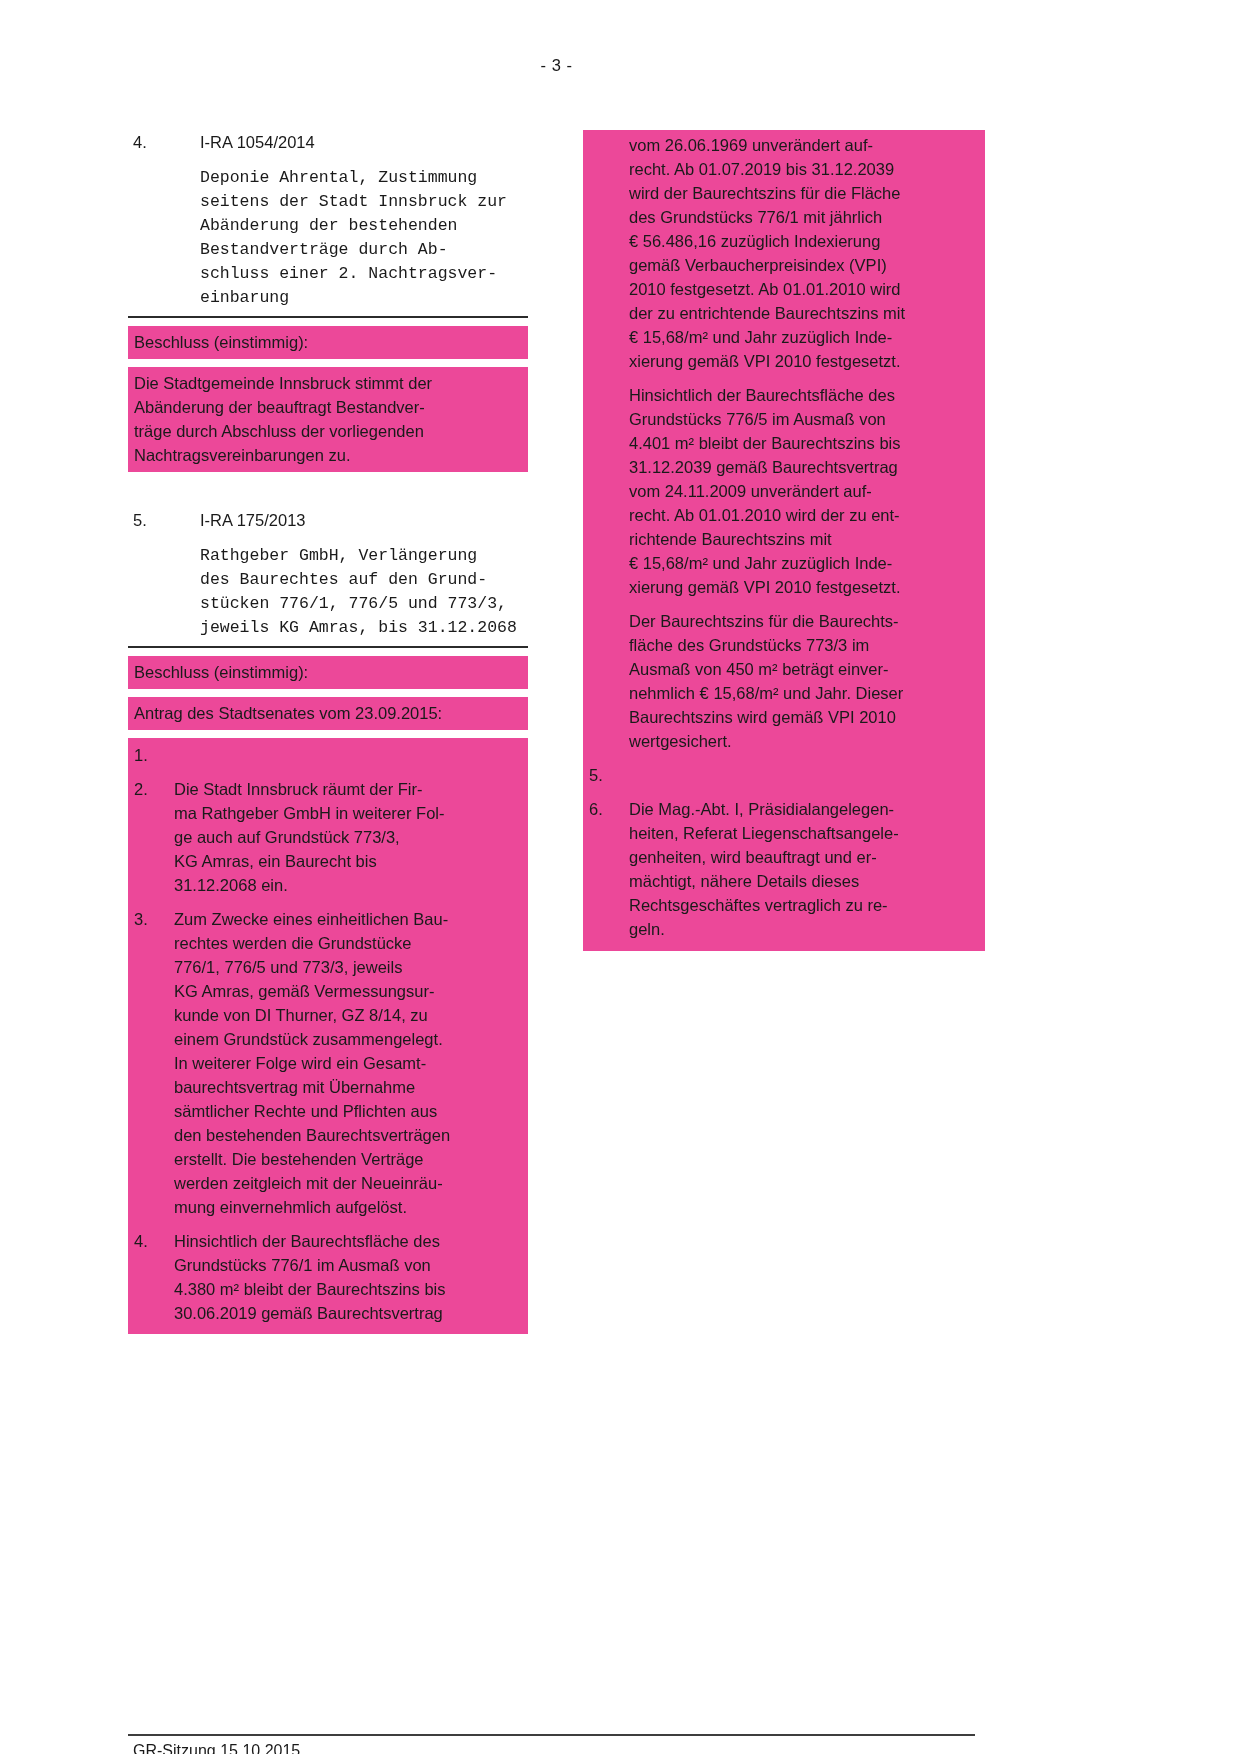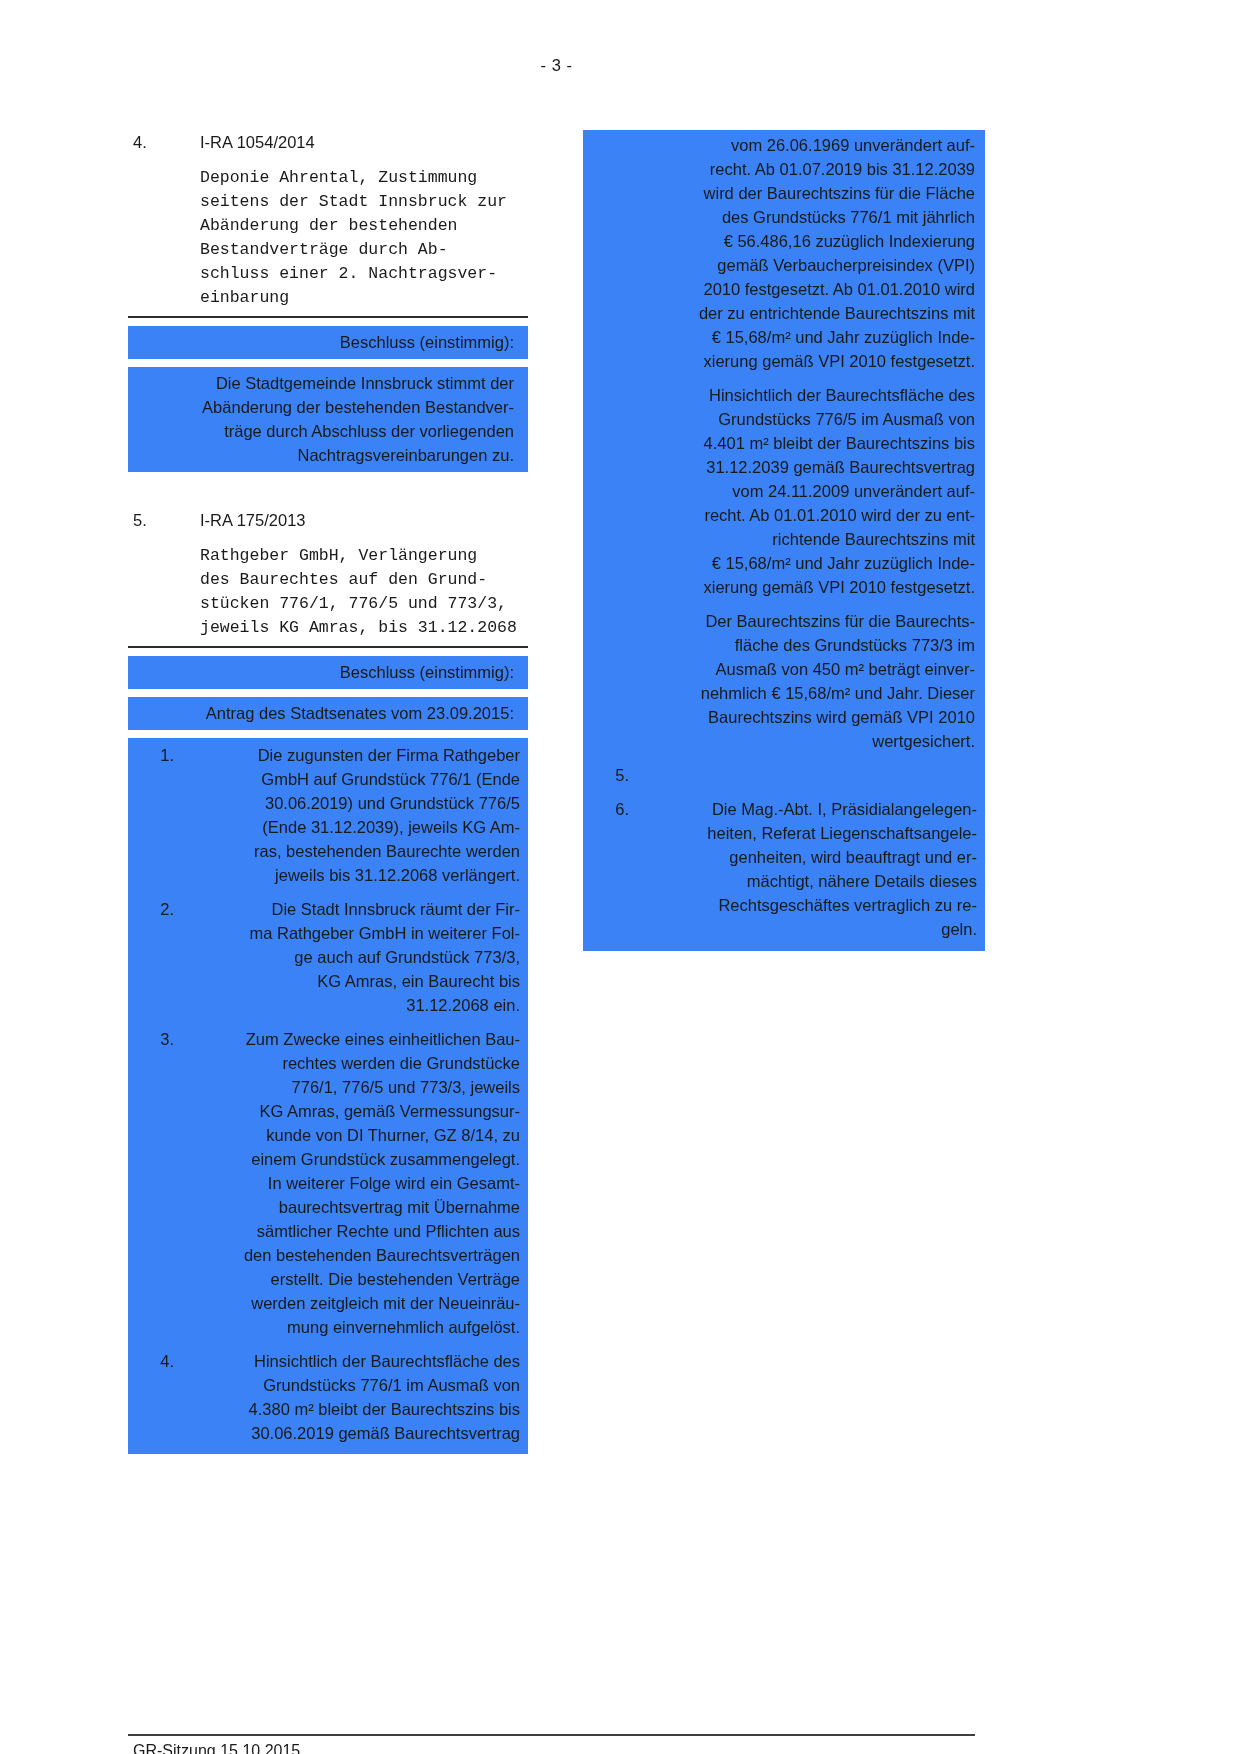--- a/index.html
+++ b/index.html
@@ -21,21 +21,21 @@
   .col { position: absolute; top: 130px; font-size: 16.5px; line-height: 24px; }
   .col-left  { left: 128px; width: 400px; }
   .col-right { left: 583px; width: 402px; }
 
   .agenda-head { display: flex; align-items: baseline; }
   .agenda-num  { flex: 0 0 72px; padding-left: 5px; }
   .agenda-code { flex: 1; }
   .agenda-title { margin: 12px 0 0 72px; font-family: Liberation Mono, monospace; }
   .rule { border-bottom: 2px solid #2b2b2b; margin-top: 6px; }
 
-  .gray { background: #3b82f6; text-align: right; }
+  .gray { background: #ec4899; }
   .bar  { margin-top: 8px; padding: 4px 14px 5px 6px; }
   .sect-gap { margin-top: 36px; }
 
   .list-block { margin-top: 8px; padding: 5px 0 9px 0; }
   .list-item  { display: flex; align-items: flex-start; margin-top: 10px; }
   .list-block .list-item:first-child { margin-top: 0; }
   .li-num  { flex: 0 0 46px; padding-left: 6px; }
   .li-text { flex: 1; padding-right: 8px; }
 
   .right-block { padding: 3px 0 10px 0; }
@@ -65,21 +65,21 @@
 seitens der Stadt Innsbruck zur
 Abänderung der bestehenden
 Bestandverträge durch Ab-
 schluss einer 2. Nachtragsver-
 einbarung</div>
       <div class="rule"></div>
     </div>
 
     <div class="gray bar">Beschluss (einstimmig):</div>
     <div class="gray bar prewrap">Die Stadtgemeinde Innsbruck stimmt der
-Abänderung der bestehenden Bestandver-
+Abänderung der beauftragt Bestandver-
 träge durch Abschluss der vorliegenden
 Nachtragsvereinbarungen zu.</div>
 
     <div class="sect-gap">
       <div class="agenda-head">
         <span class="agenda-num">5.</span>
         <span class="agenda-code">I-RA 175/2013</span>
       </div>
       <div class="agenda-title prewrap">Rathgeber GmbH, Verlängerung
 des Baurechtes auf den Grund-
@@ -87,26 +87,20 @@
 jeweils KG Amras, bis 31.12.2068</div>
       <div class="rule"></div>
     </div>
 
     <div class="gray bar">Beschluss (einstimmig):</div>
     <div class="gray bar">Antrag des Stadtsenates vom 23.09.2015:</div>
 
     <div class="gray list-block">
       <div class="list-item">
         <span class="li-num">1.</span>
-        <div class="li-text prewrap">Die zugunsten der Firma Rathgeber
-GmbH auf Grundstück 776/1 (Ende
-30.06.2019) und Grundstück 776/5
-(Ende 31.12.2039), jeweils KG Am-
-ras, bestehenden Baurechte werden
-jeweils bis 31.12.2068 verlängert.</div>
       </div>
       <div class="list-item">
         <span class="li-num">2.</span>
         <div class="li-text prewrap">Die Stadt Innsbruck räumt der Fir-
 ma Rathgeber GmbH in weiterer Fol-
 ge auch auf Grundstück 773/3,
 KG Amras, ein Baurecht bis
 31.12.2068 ein.</div>
       </div>
       <div class="list-item">

